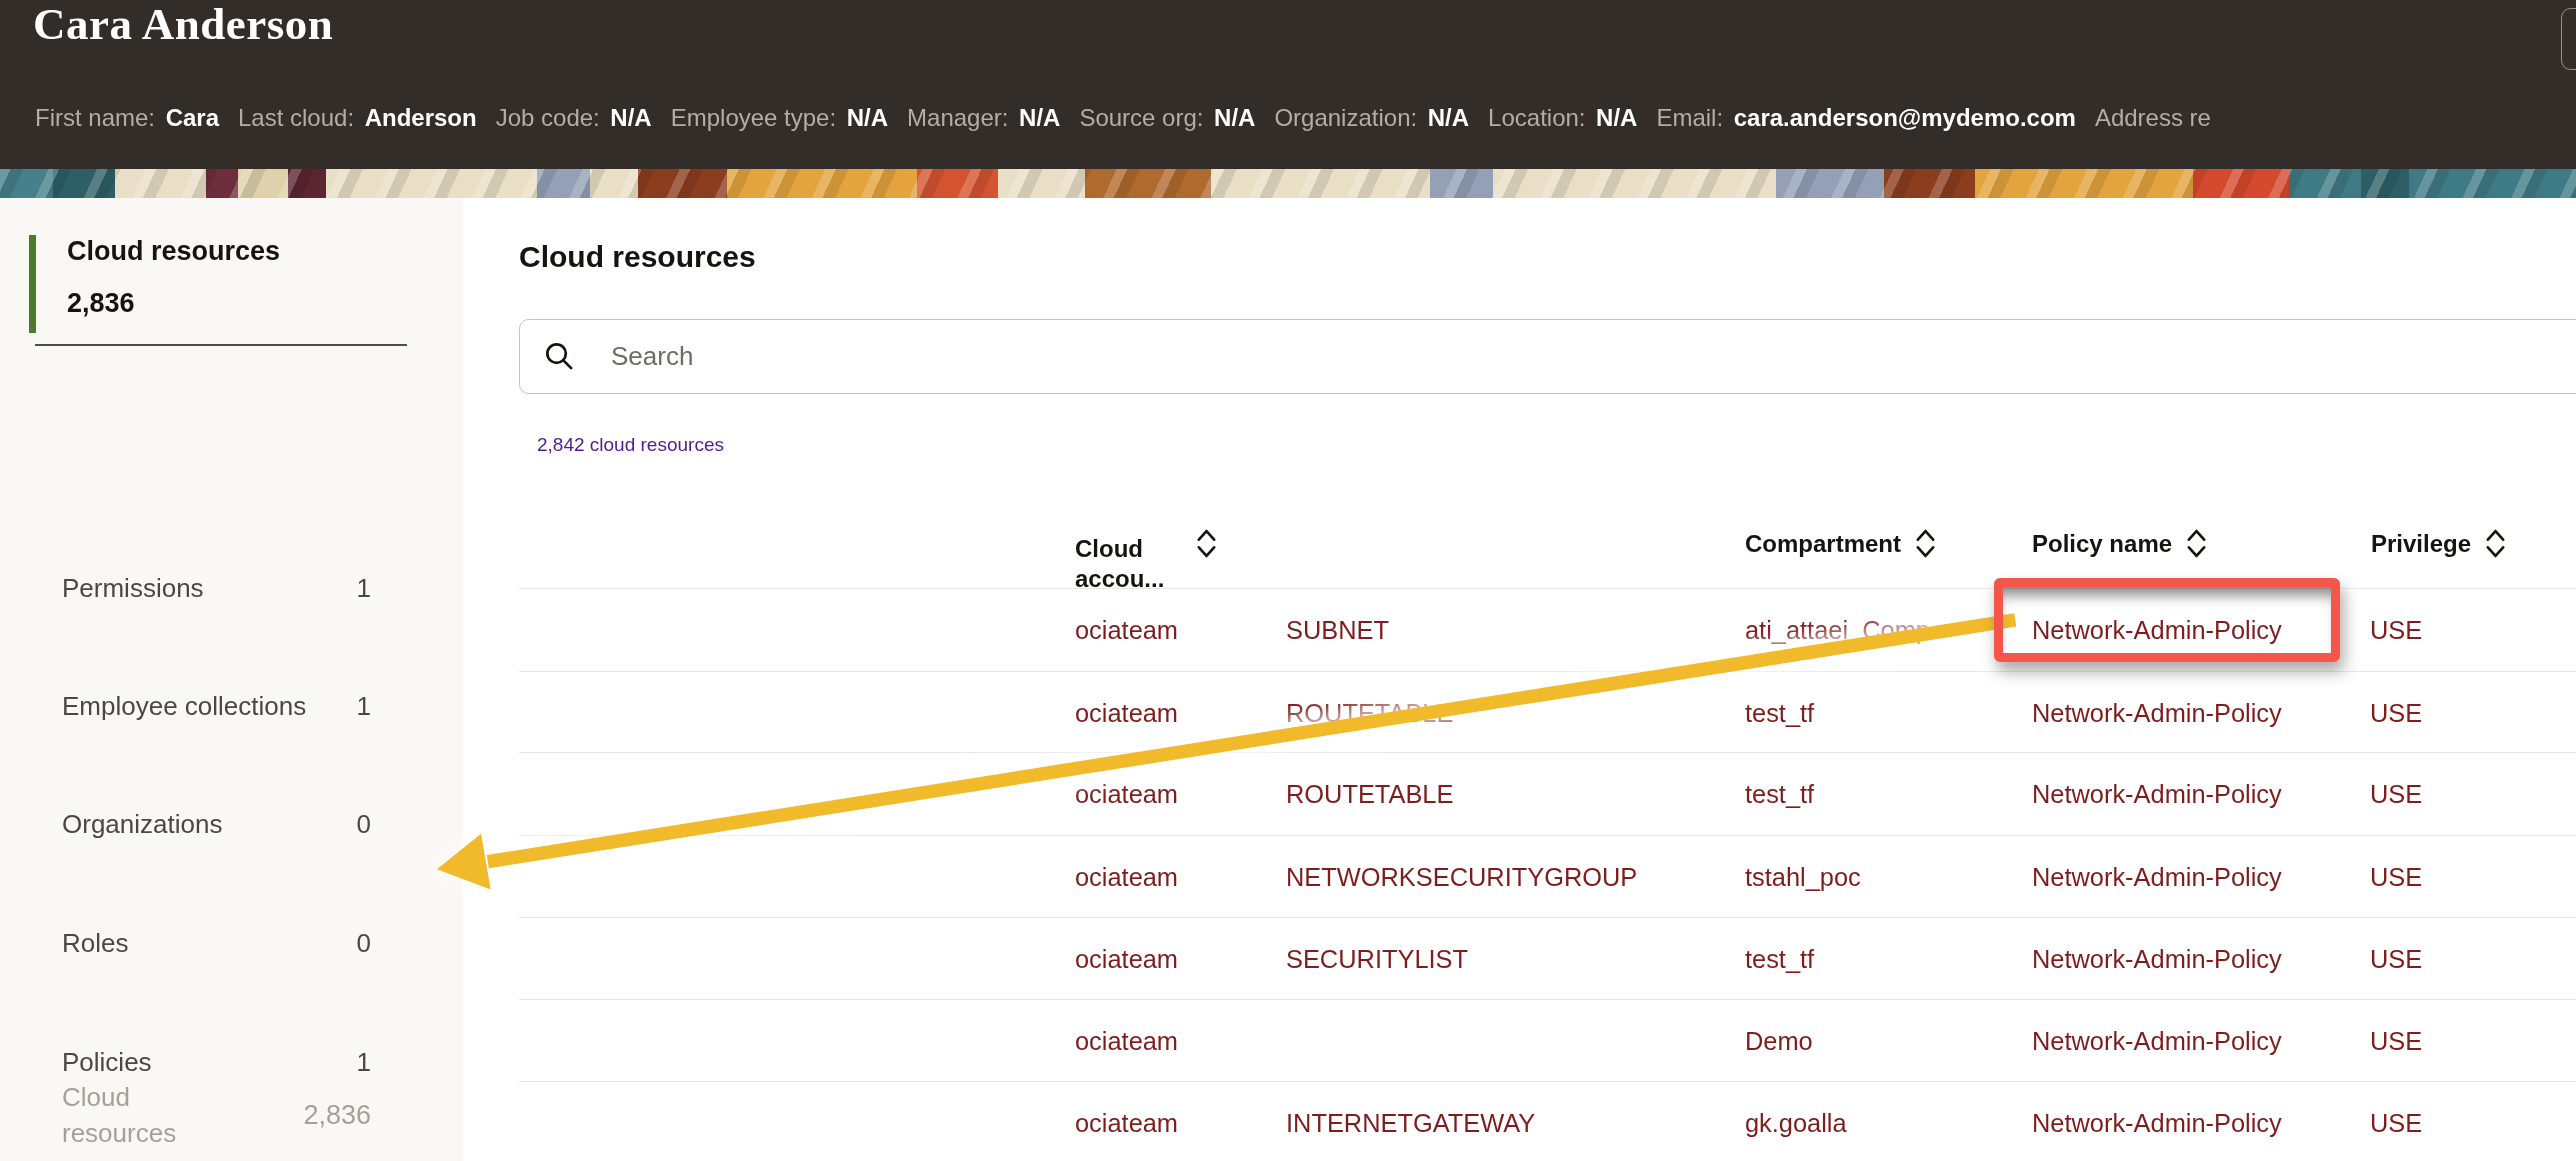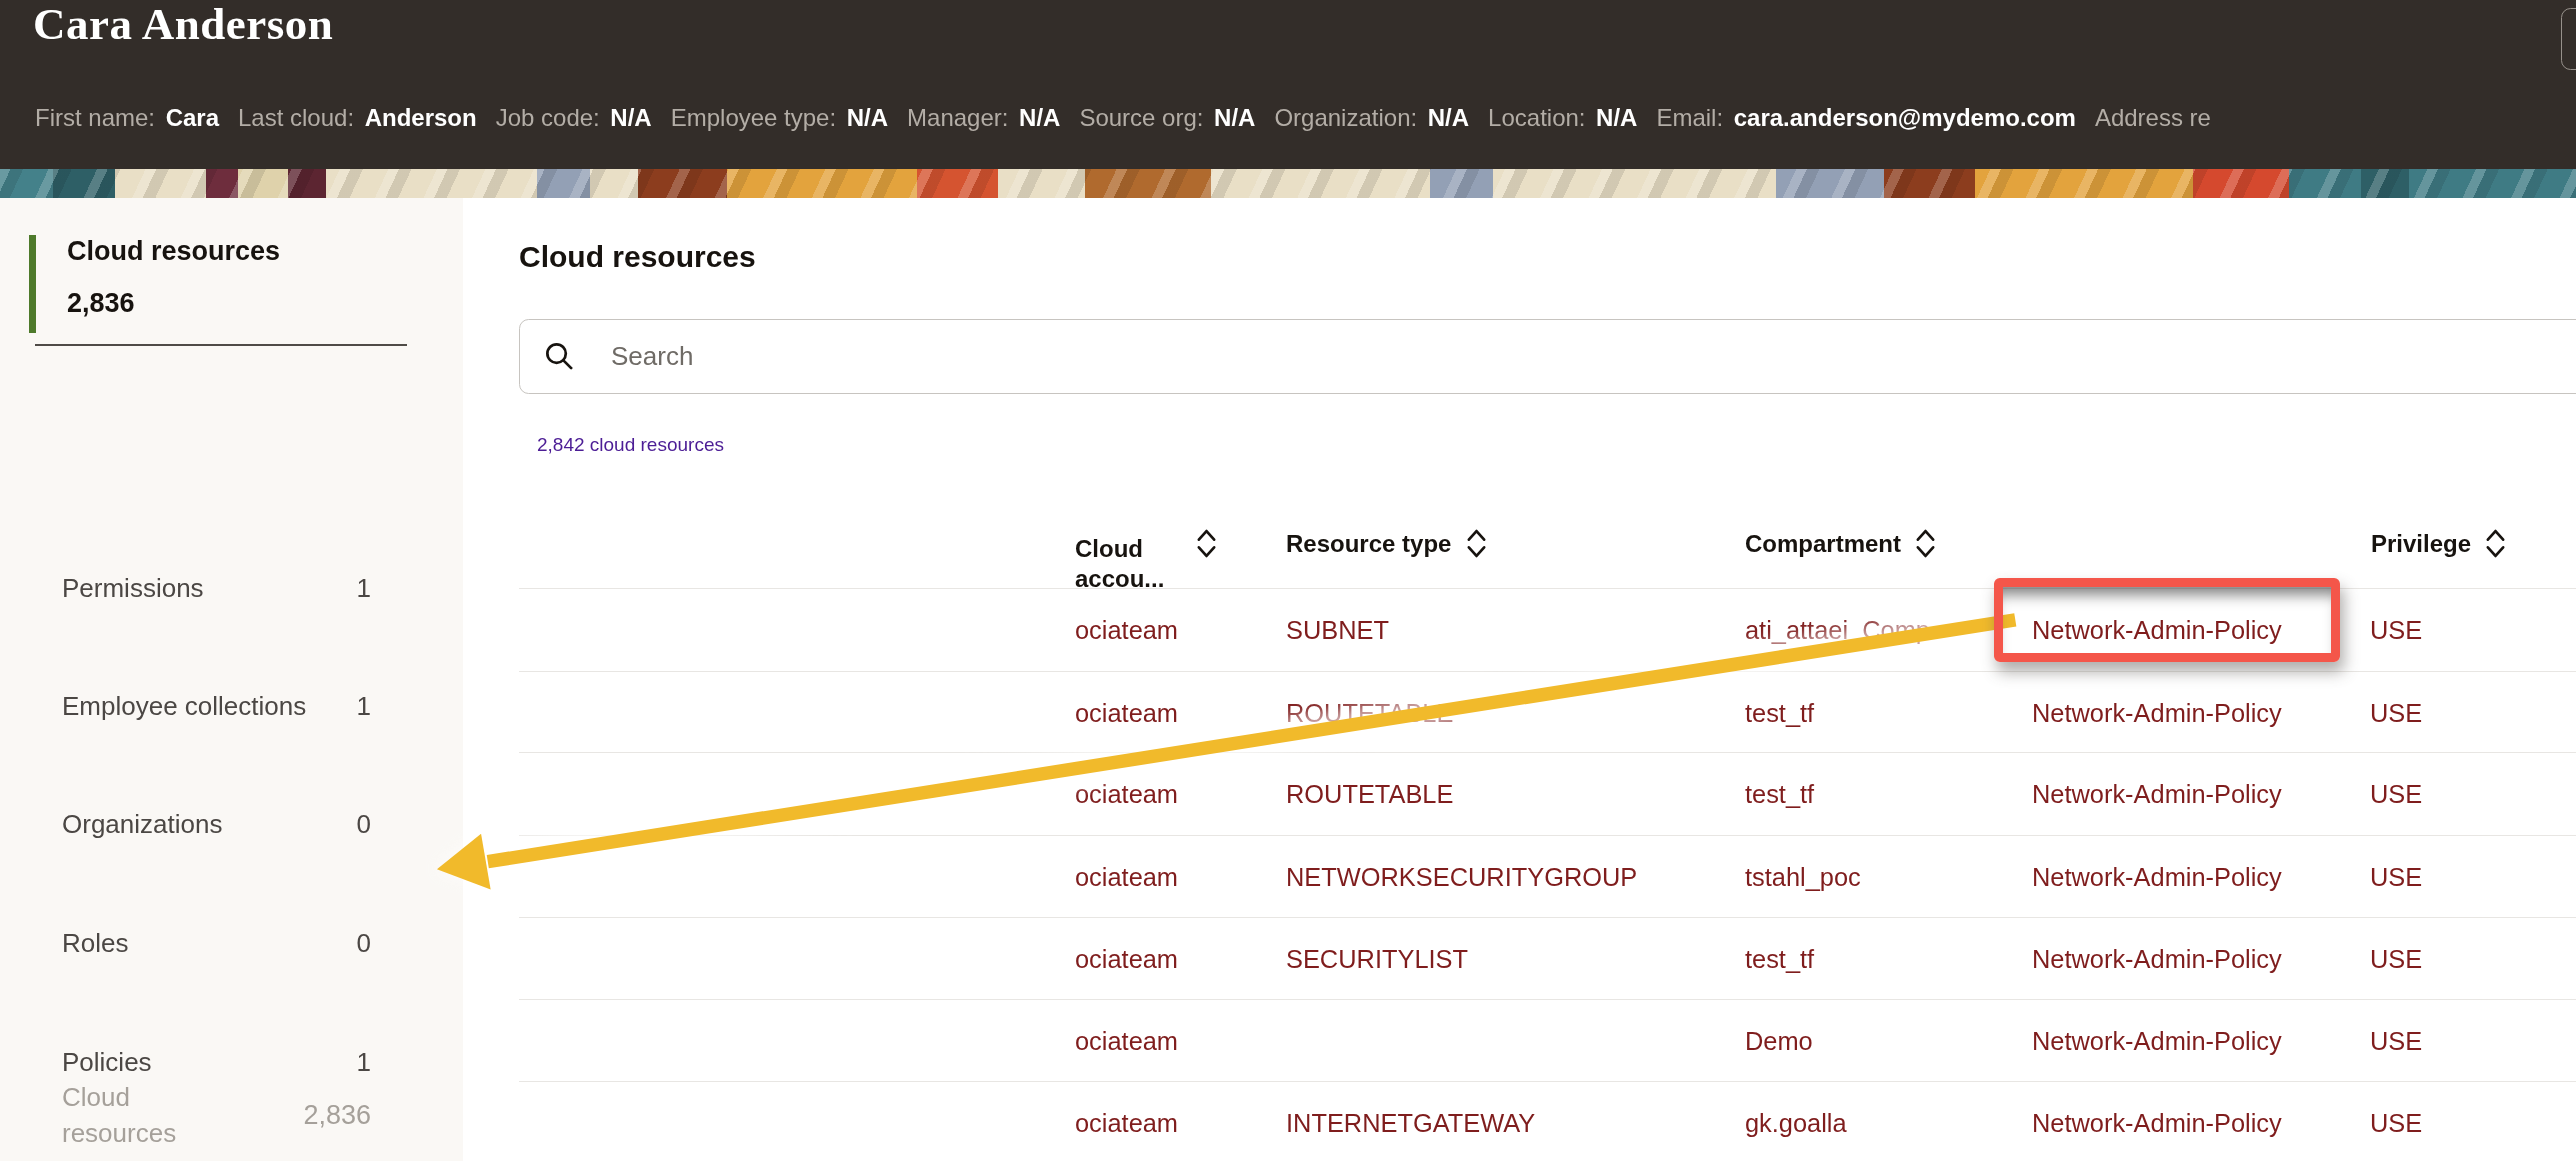--- a/index.html
+++ b/index.html
@@ -168,29 +168,29 @@
 
   <div class="result-count">2,842 cloud resources</div>
 
   <div class="thead-cell c1">
     <span class="two-line">Cloud accou...</span>
     <svg class="sort-icon" width="23" height="35" viewBox="0 0 24 36">
         <path d="M4 14 L12 5 L20 14" fill="none" stroke="#17130F" stroke-width="2.8" stroke-linecap="round" stroke-linejoin="round"></path>
         <path d="M4 22 L12 31 L20 22" fill="none" stroke="#17130F" stroke-width="2.8" stroke-linecap="round" stroke-linejoin="round"></path>
       </svg>
   </div>
-  <div class="thead-cell c2">
-    <span>Resource type</span>
-    <svg class="sort-icon" width="23" height="35" viewBox="0 0 24 36">
-        <path d="M4 14 L12 5 L20 14" fill="none" stroke="#17130F" stroke-width="2.8" stroke-linecap="round" stroke-linejoin="round"></path>
-        <path d="M4 22 L12 31 L20 22" fill="none" stroke="#17130F" stroke-width="2.8" stroke-linecap="round" stroke-linejoin="round"></path>
-      </svg>
-  </div>
   <div class="thead-cell c3">
     <span>Compartment</span>
+    <svg class="sort-icon" width="23" height="35" viewBox="0 0 24 36">
+        <path d="M4 14 L12 5 L20 14" fill="none" stroke="#17130F" stroke-width="2.8" stroke-linecap="round" stroke-linejoin="round"></path>
+        <path d="M4 22 L12 31 L20 22" fill="none" stroke="#17130F" stroke-width="2.8" stroke-linecap="round" stroke-linejoin="round"></path>
+      </svg>
+  </div>
+  <div class="thead-cell c4">
+    <span>Policy name</span>
     <svg class="sort-icon" width="23" height="35" viewBox="0 0 24 36">
         <path d="M4 14 L12 5 L20 14" fill="none" stroke="#17130F" stroke-width="2.8" stroke-linecap="round" stroke-linejoin="round"></path>
         <path d="M4 22 L12 31 L20 22" fill="none" stroke="#17130F" stroke-width="2.8" stroke-linecap="round" stroke-linejoin="round"></path>
       </svg>
   </div>
   <div class="thead-cell c5">
     <span>Privilege</span>
     <svg class="sort-icon" width="23" height="35" viewBox="0 0 24 36">
         <path d="M4 14 L12 5 L20 14" fill="none" stroke="#17130F" stroke-width="2.8" stroke-linecap="round" stroke-linejoin="round"></path>
         <path d="M4 22 L12 31 L20 22" fill="none" stroke="#17130F" stroke-width="2.8" stroke-linecap="round" stroke-linejoin="round"></path>

